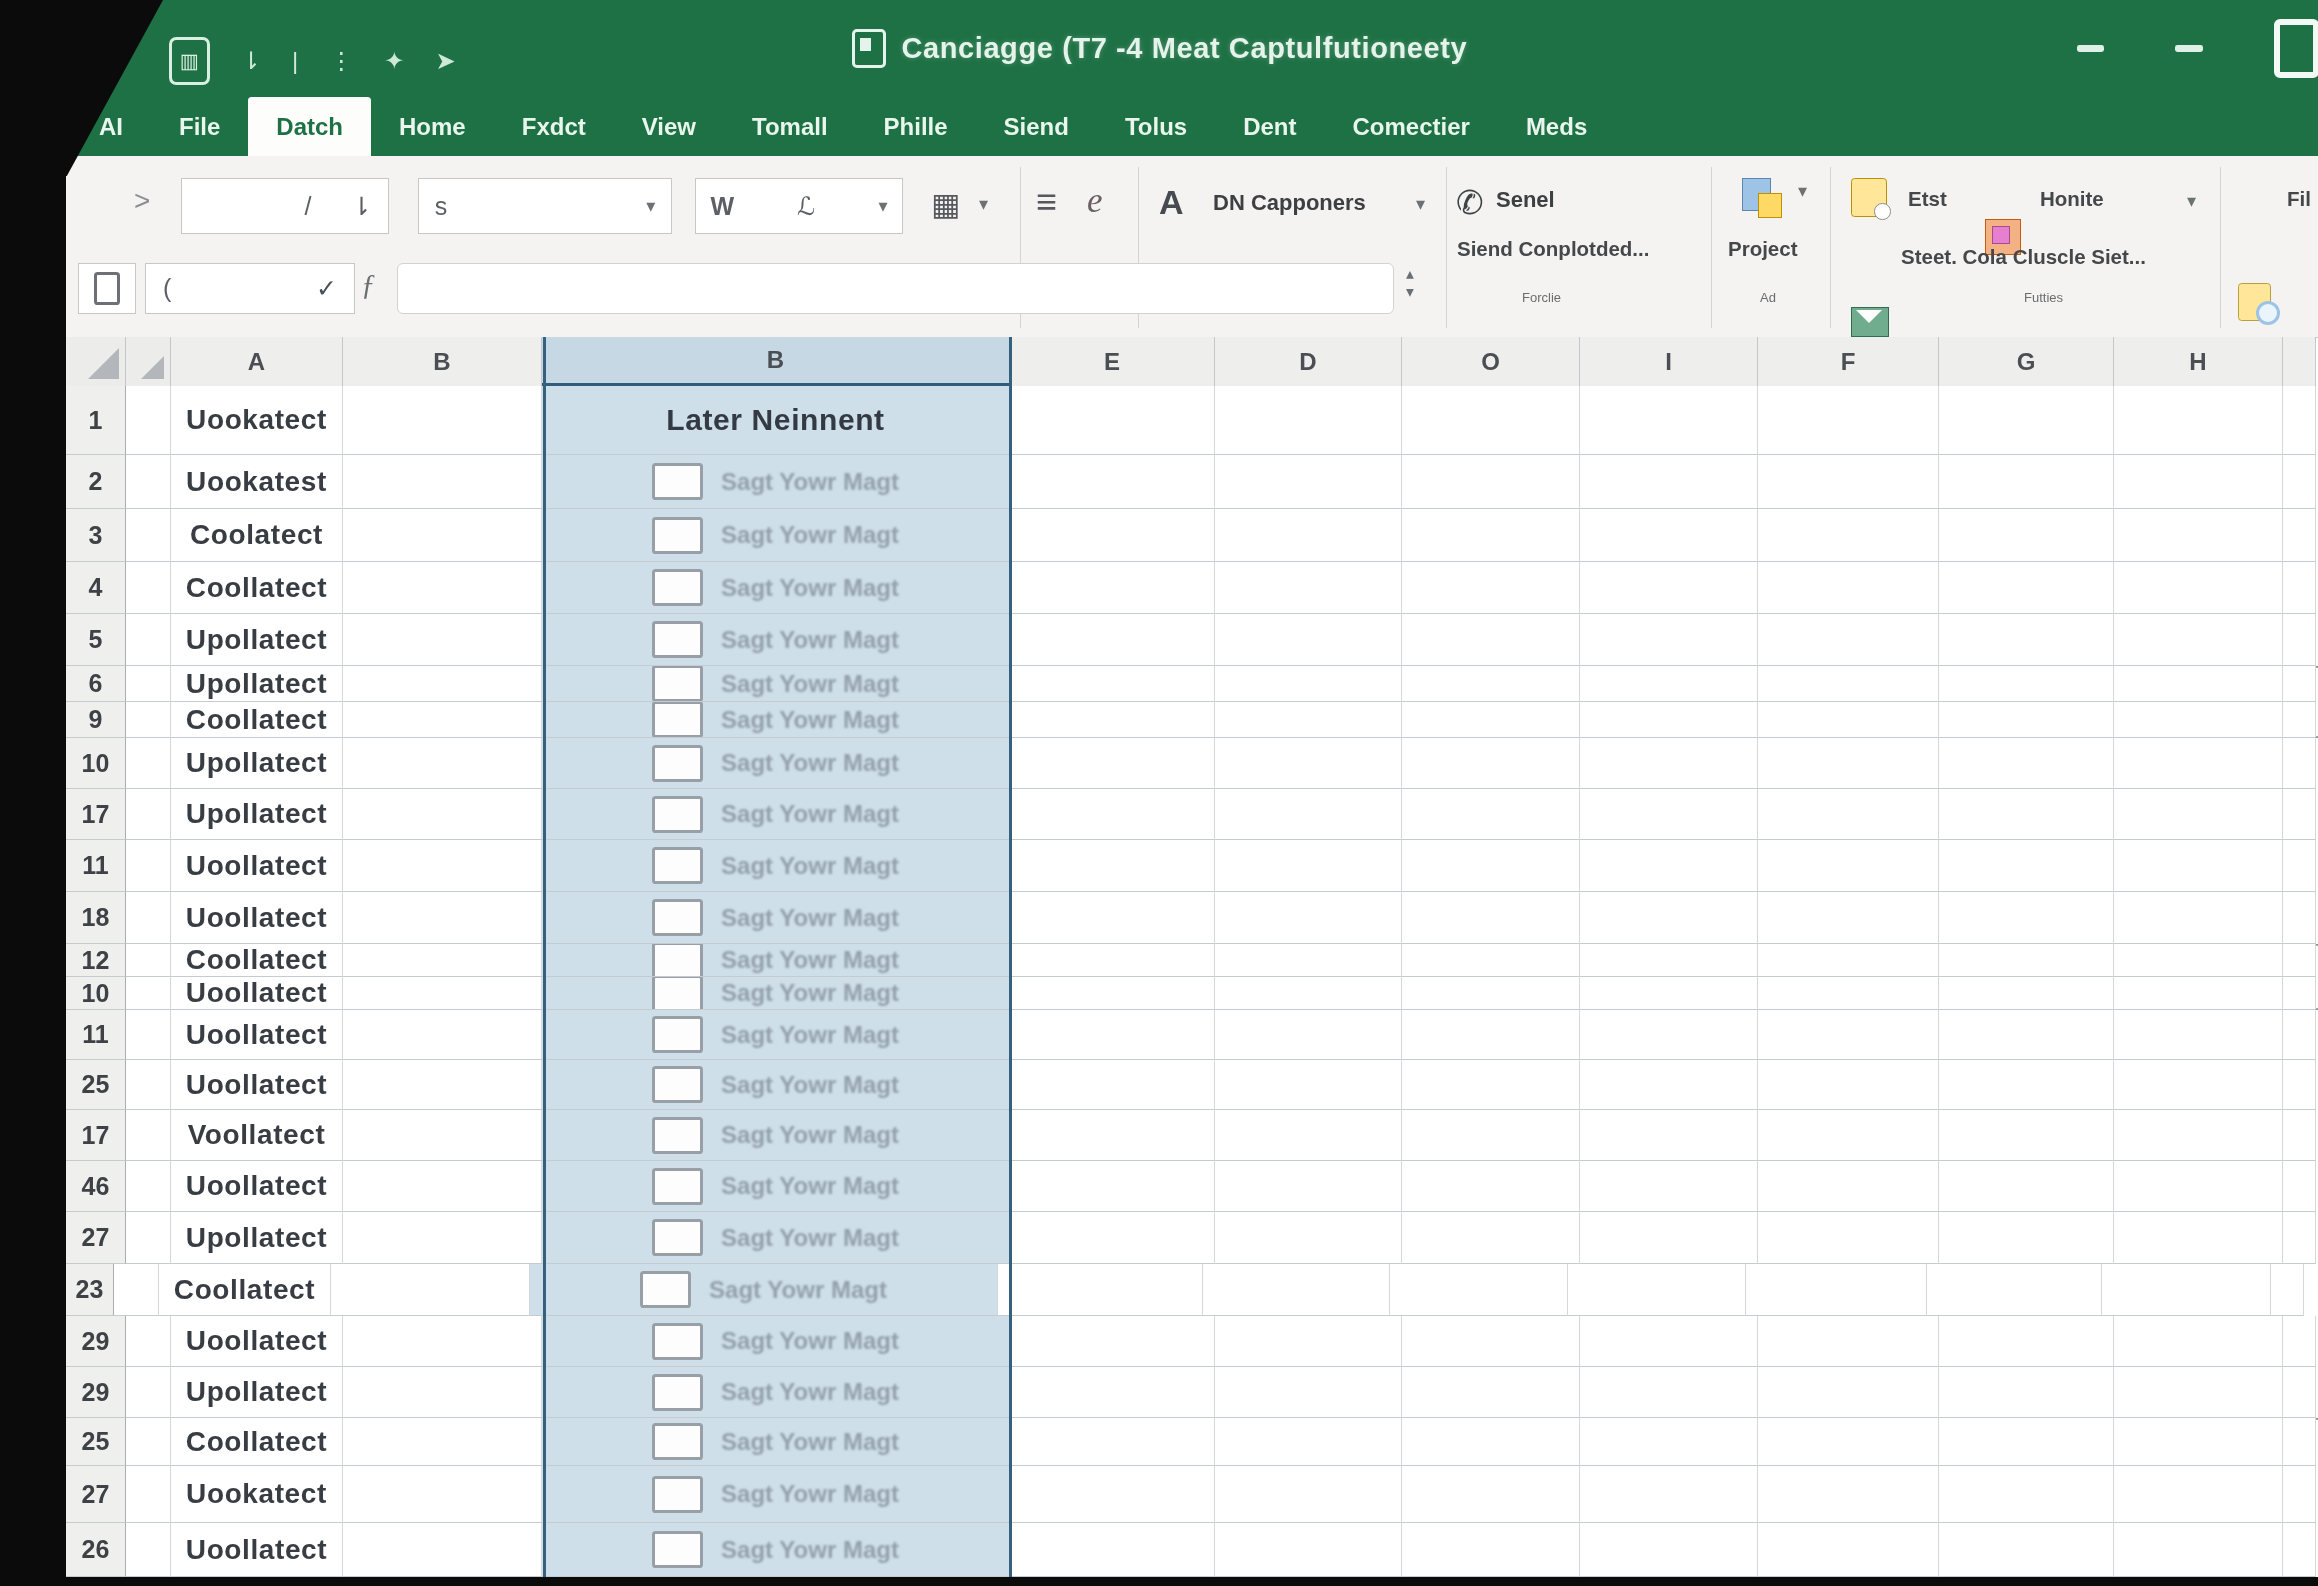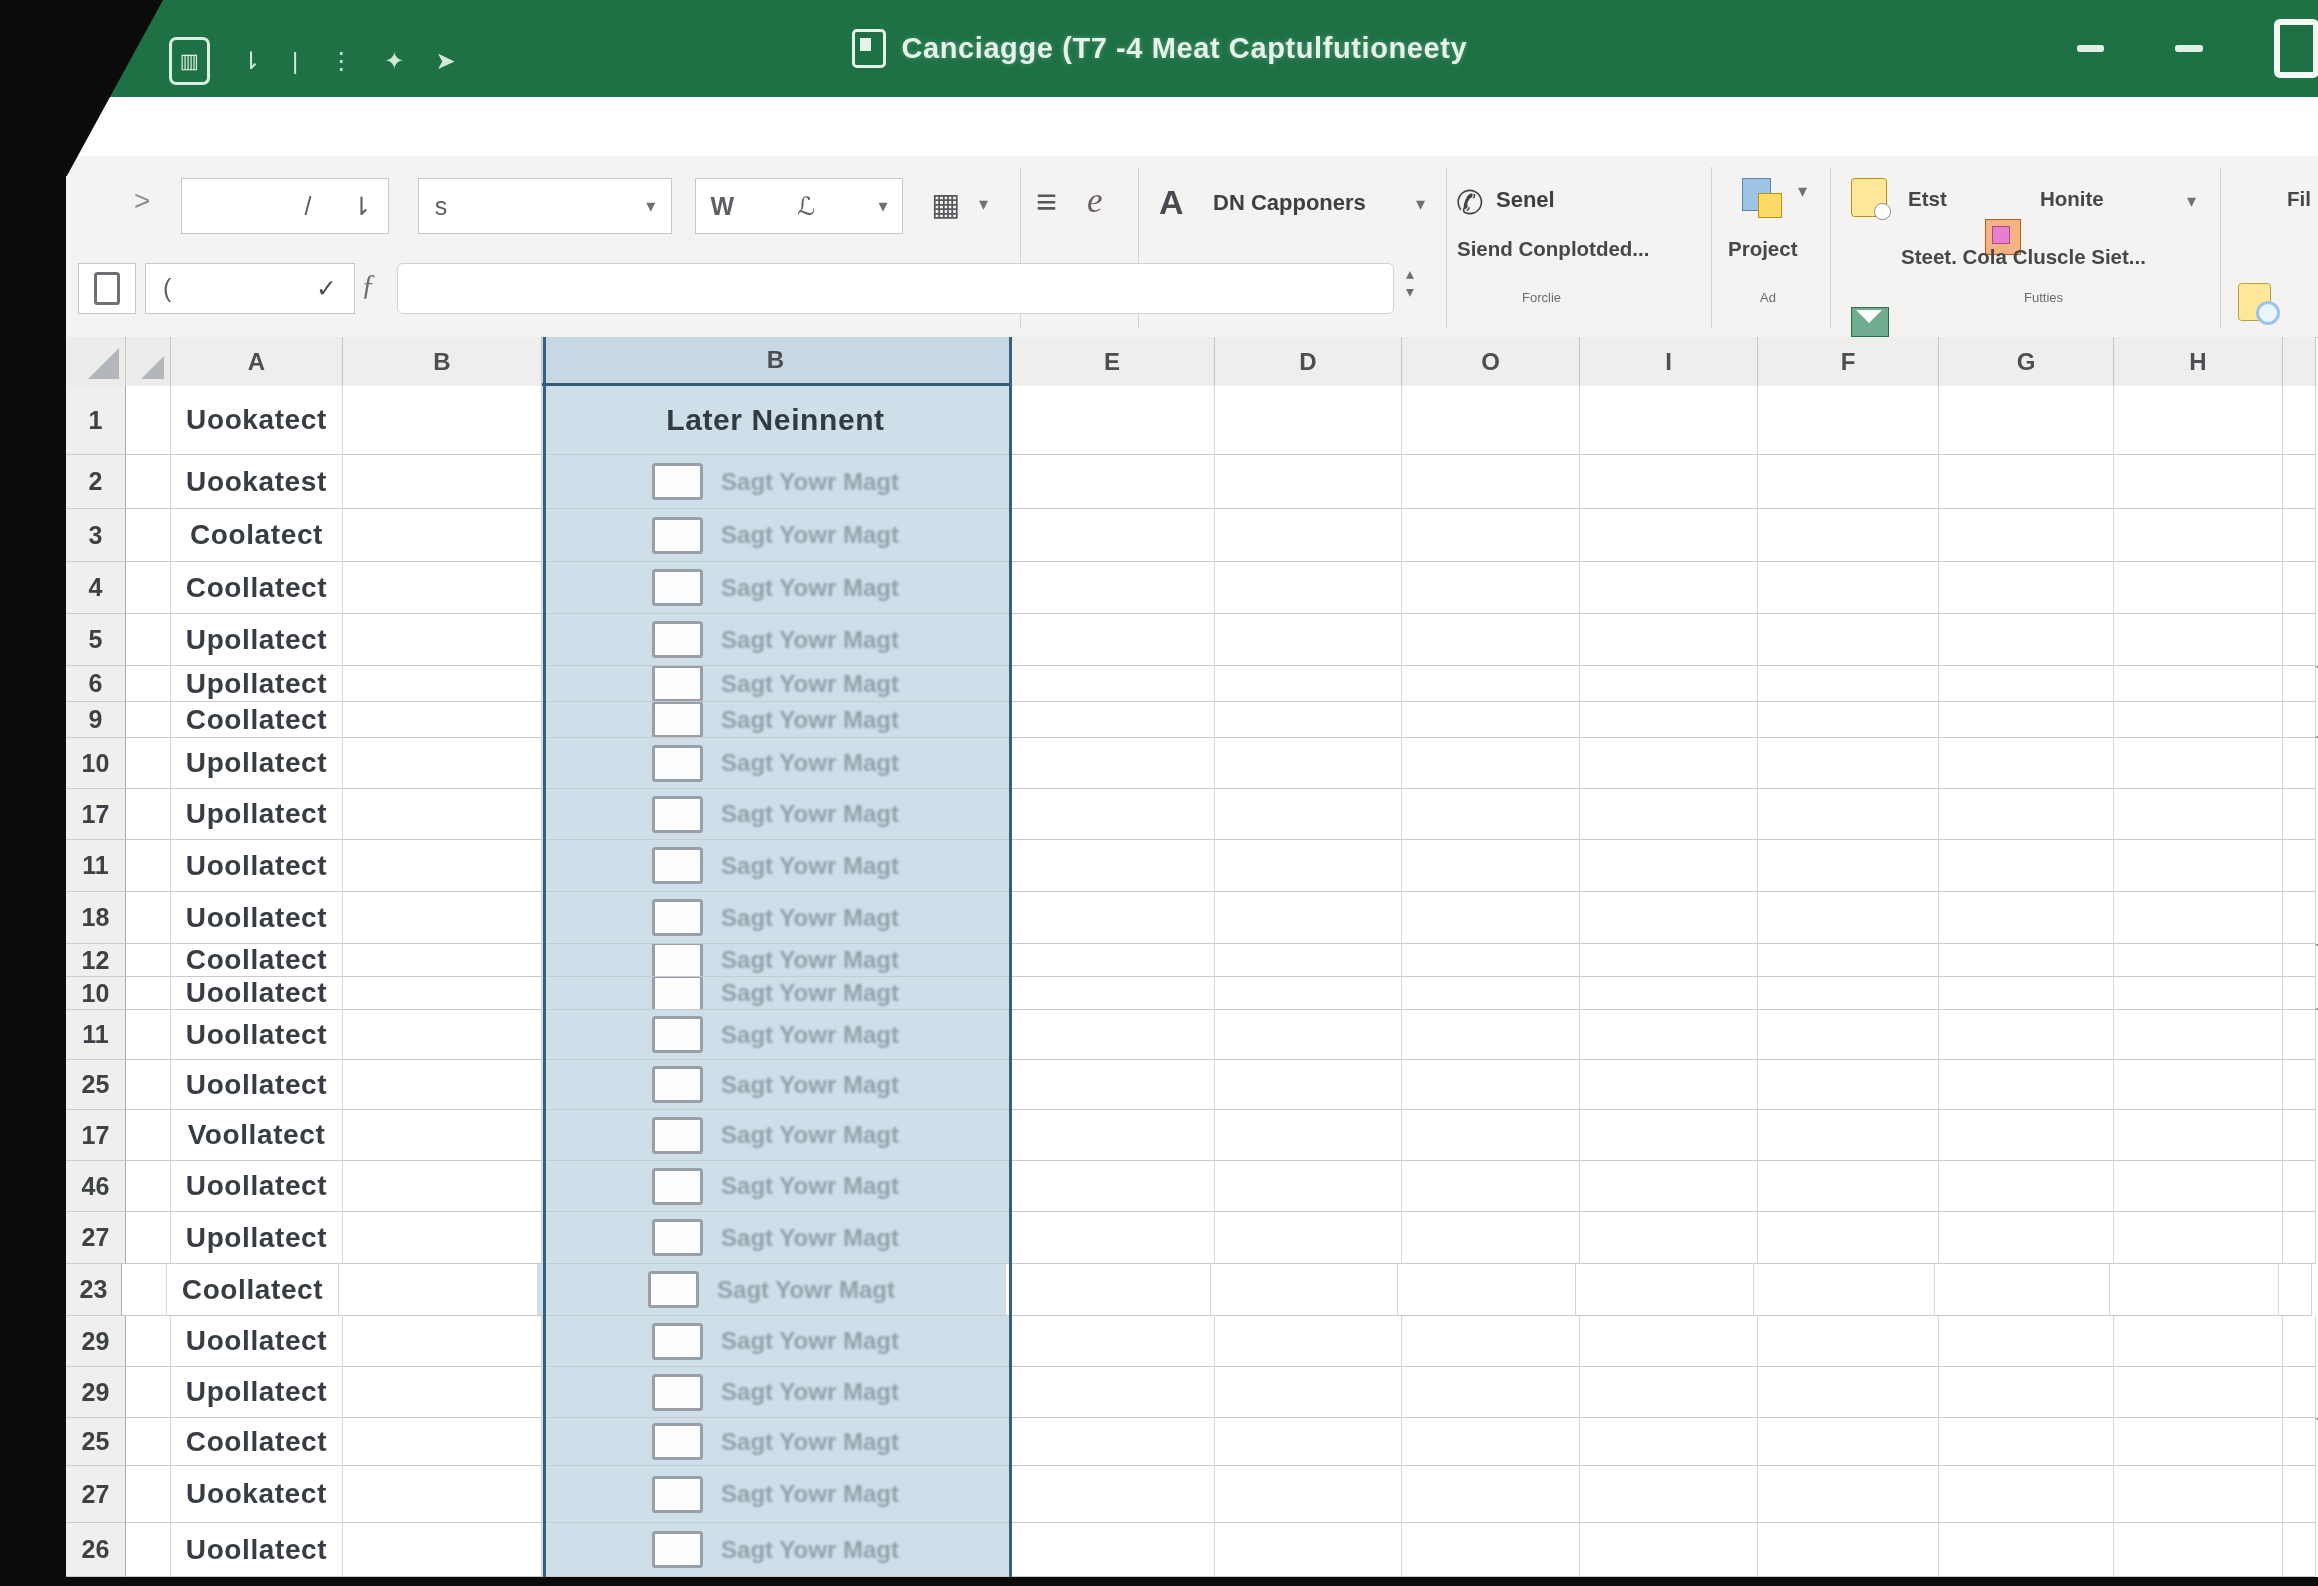--- a/index.html
+++ b/index.html
@@ -92,20 +92,35 @@
       <span class="doc-ico"></span>
       <span>Canciagge (T7 -4 Meat Captulfutioneety</span>
     </div>
     <div class="winctl">
       <span class="dash"></span>
       <span class="dash"></span>
       <span class="maxbox"></span>
     </div>
   </div>
 
+  <div class="tabbar" id="tabbar">
+      <div class="tab">AI</div>
+      <div class="tab">File</div>
+      <div class="tab active">Datch</div>
+      <div class="tab">Home</div>
+      <div class="tab">Fxdct</div>
+      <div class="tab">View</div>
+      <div class="tab">Tomall</div>
+      <div class="tab">Phille</div>
+      <div class="tab">Siend</div>
+      <div class="tab">Tolus</div>
+      <div class="tab">Dent</div>
+      <div class="tab">Comectier</div>
+      <div class="tab">Meds</div>
+    </div>
 
   <div class="ribbon">
     <div class="rb-ico" style="left:134px;top:29px;font-size:28px;color:#8a8e92;">&gt;</div>
 
     <div class="rb-box" style="left:181px;top:22px;width:208px;height:56px;justify-content:flex-end;padding:0 15.7px;gap:40px;">
       <span class="fb-glyph">/</span>
       <span class="fb-glyph">⇂</span>
     </div>
     <div class="rb-box" style="left:418px;top:22px;width:254px;height:56px;justify-content:space-between;padding:0 15.7px;">
       <span class="fb-glyph">s</span>
@@ -509,21 +524,21 @@
         <div class="c" style="width: 205px;"></div>
         <div class="c" style="width: 187px;"></div>
         <div class="c" style="width: 178px;"></div>
         <div class="c" style="width: 178px;"></div>
         <div class="c" style="width: 181px;"></div>
         <div class="c" style="width: 175px;"></div>
         <div class="c" style="width: 169px;"></div>
         <div class="c" style="width: 33px;"></div>
       </div>
       <div class="r" style="height: 52px;">
-        <div class="c num" style="width: 56px;">23</div>
+        <div class="c num" style="width: 48px;">23</div>
         <div class="c" style="width: 45px;"></div>
         <div class="c acell" style="width: 172px;">Coollatect</div>
         <div class="c" style="width: 199px;"></div>
         <div class="c sel" style="width: 468px;">
           <span class="cb"></span>
           <span class="cbl">Sagt Yowr Magt</span>
         </div>
         <div class="c" style="width: 205px;"></div>
         <div class="c" style="width: 187px;"></div>
         <div class="c" style="width: 178px;"></div>

